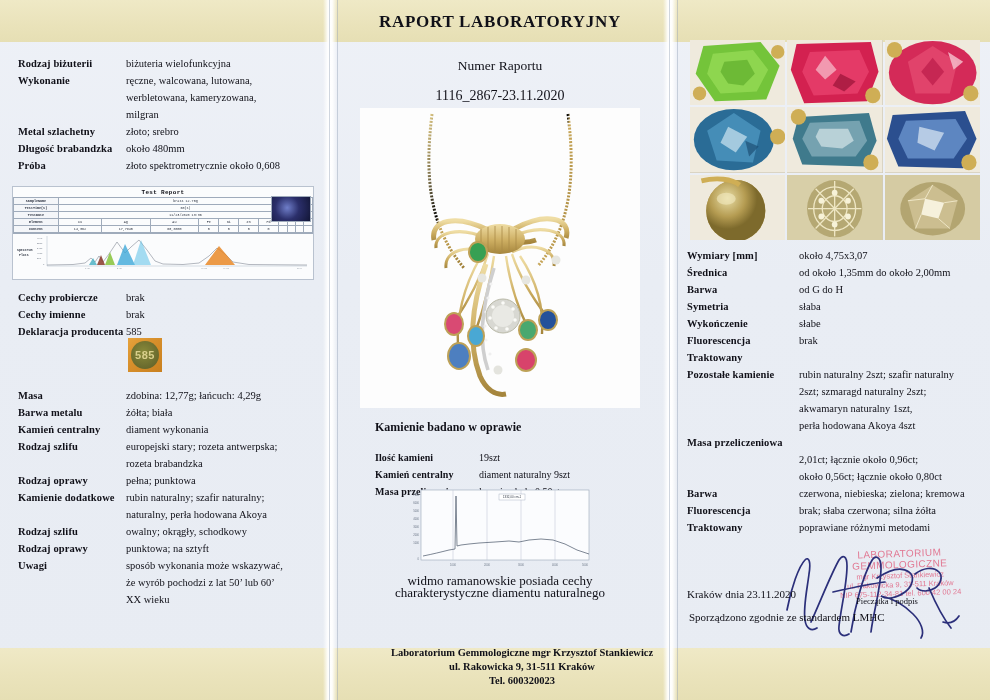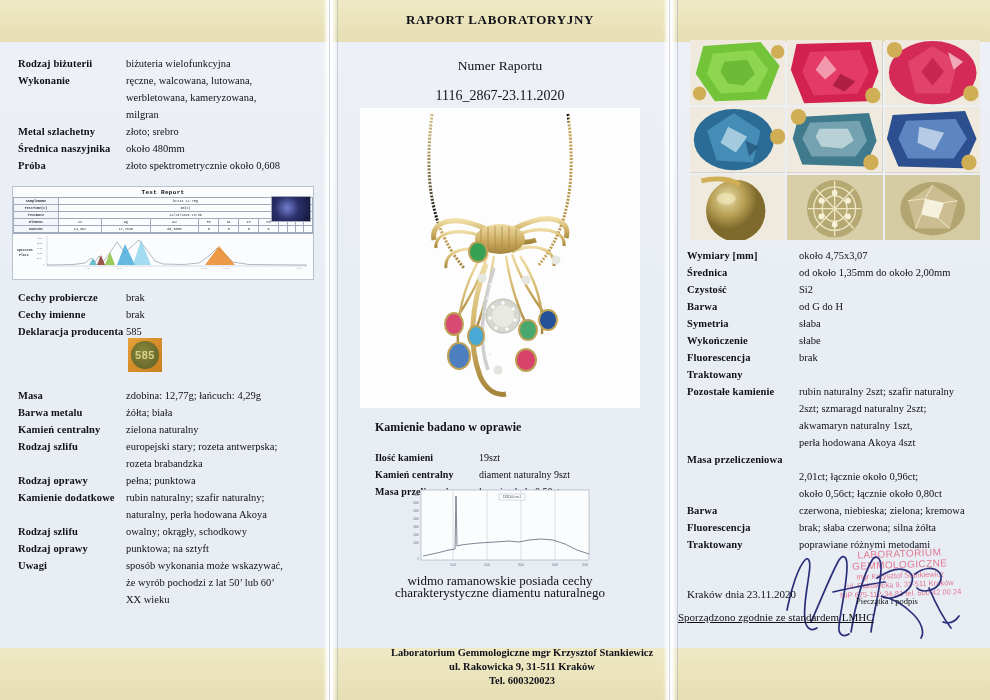--- a/index.html
+++ b/index.html
@@ -35,21 +35,21 @@
   .rows{position:absolute;left:18px;width:292px;}
   .row{display:flex;align-items:flex-start;margin-bottom:2px;}
   .row .k{font-weight:bold;font-size:10.5px;line-height:15px;letter-spacing:.1px;flex:0 0 108px;}
   .row .v{font-size:10.5px;line-height:15px;flex:1;}
   .row.cont .k{visibility:hidden;}
   .col.right .row .k{flex:0 0 112px;}
   .col.right .rows{left:10px;width:300px;}
 
   
   .rep-title{position:absolute;top:12px;left:0;width:326px;text-align:center;
-    font-size:13px;font-weight:bold;letter-spacing:.7px;}
+    font-size:17px;font-weight:bold;letter-spacing:.7px;}
   .num-label{position:absolute;top:58px;left:0;width:326px;text-align:center;font-size:13.5px;}
   .num-val{position:absolute;top:88px;left:0;width:326px;text-align:center;font-size:14px;}
 
   
   .jewel{position:absolute;left:23px;top:108px;width:280px;height:300px;}
   .chain{position:absolute;inset:0;}
 
   
   .exam{position:absolute;left:38px;top:420px;width:270px;}
   .exam .row .k{flex:0 0 104px;font-size:10px;}
@@ -89,21 +89,21 @@
   .stamp{position:absolute;left:133px;top:548px;width:180px;
     color:#e0607f;font-family:"Liberation Sans",sans-serif;text-align:center;
     transform:rotate(-2deg);opacity:.82;pointer-events:none;}
   .stamp .l1{font-size:10px;letter-spacing:.4px;}
   .stamp .l2{font-size:7.5px;margin-top:1px;}
   .stamp .l3{font-size:7.5px;}
   .stamp .l4{font-size:7.5px;}
   .sig{position:absolute;left:96px;top:548px;width:210px;height:92px;pointer-events:none;}
   .sig-cap{position:absolute;left:135px;top:596px;width:150px;text-align:center;font-size:8.5px;}
   .dateline{position:absolute;left:10px;top:588px;font-size:11px;}
-  .stdline{position:absolute;left:1px;top:611px;font-size:11px;text-decoration:underline;}
+  .stdline{position:absolute;left:12px;top:611px;font-size:11px;}
 </style>
 </head>
 <body>
 
 <div class="page">
 
   <div class="band top"></div>
   <div class="band bot"></div>
 
   <div class="col left">
@@ -123,21 +123,21 @@
       </div>
       <div class="row cont">
         <div class="k">&nbsp;</div>
         <div class="v">milgran</div>
       </div>
       <div class="row">
         <div class="k">Metal szlachetny</div>
         <div class="v">złoto; srebro</div>
       </div>
       <div class="row">
-        <div class="k">Średnica naszyjnika</div>
+        <div class="k">Długość brabandzka</div>
         <div class="v">około 480mm</div>
       </div>
       <div class="row">
         <div class="k">Próba</div>
         <div class="v">złoto spektrometrycznie około 0,608</div>
       </div>
     </div>
 
     <div class="testrep">
       <div class="tr-title">Test Report</div>
@@ -246,21 +246,21 @@
       <div class="row">
         <div class="k">Masa</div>
         <div class="v">zdobina: 12,77g;  łańcuch: 4,29g</div>
       </div>
       <div class="row">
         <div class="k">Barwa metalu</div>
         <div class="v">żółta; biała</div>
       </div>
       <div class="row">
         <div class="k">Kamień centralny</div>
-        <div class="v">zielona naturalny</div>
+        <div class="v">diament wykonania</div>
       </div>
       <div class="row">
         <div class="k">Rodzaj szlifu</div>
         <div class="v">europejski stary; rozeta antwerpska;</div>
       </div>
       <div class="row cont">
         <div class="k">&nbsp;</div>
         <div class="v">rozeta brabandzka</div>
       </div>
       <div class="row">
@@ -565,24 +565,20 @@
     <div class="rows" style="top:248px;">
       <div class="row">
         <div class="k">Wymiary [mm]</div>
         <div class="v">około 4,75x3,07</div>
       </div>
       <div class="row">
         <div class="k">Średnica</div>
         <div class="v">od około 1,35mm do około 2,00mm</div>
       </div>
       <div class="row">
-        <div class="k">Czystość</div>
-        <div class="v">Si2</div>
-      </div>
-      <div class="row">
         <div class="k">Barwa</div>
         <div class="v">od G do H</div>
       </div>
       <div class="row">
         <div class="k">Symetria</div>
         <div class="v">słaba</div>
       </div>
       <div class="row">
         <div class="k">Wykończenie</div>
         <div class="v">słabe</div>

